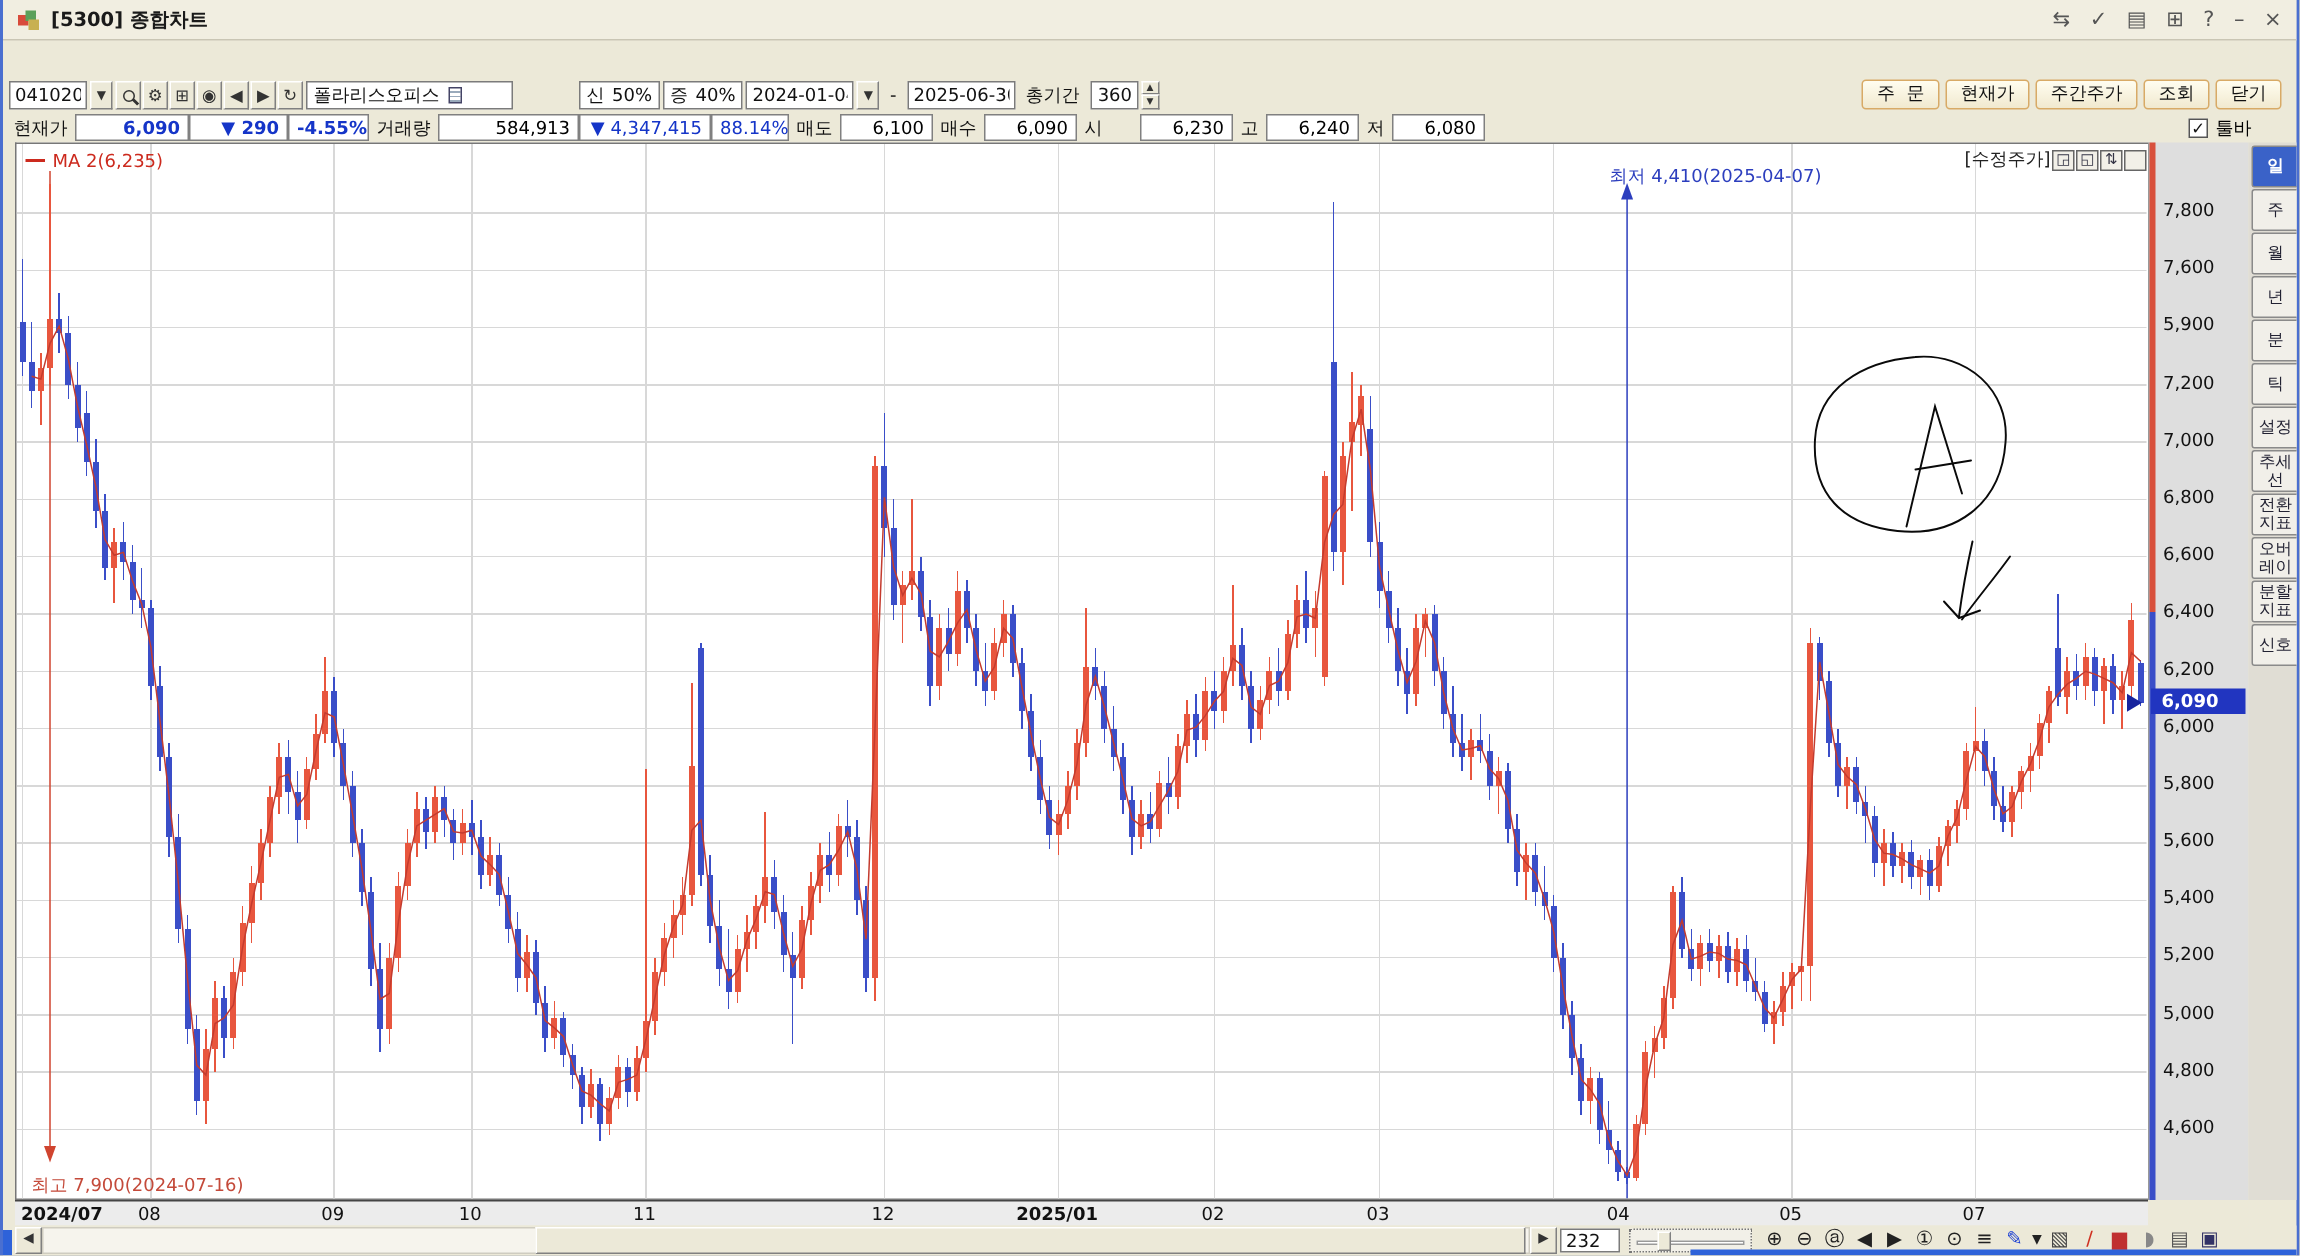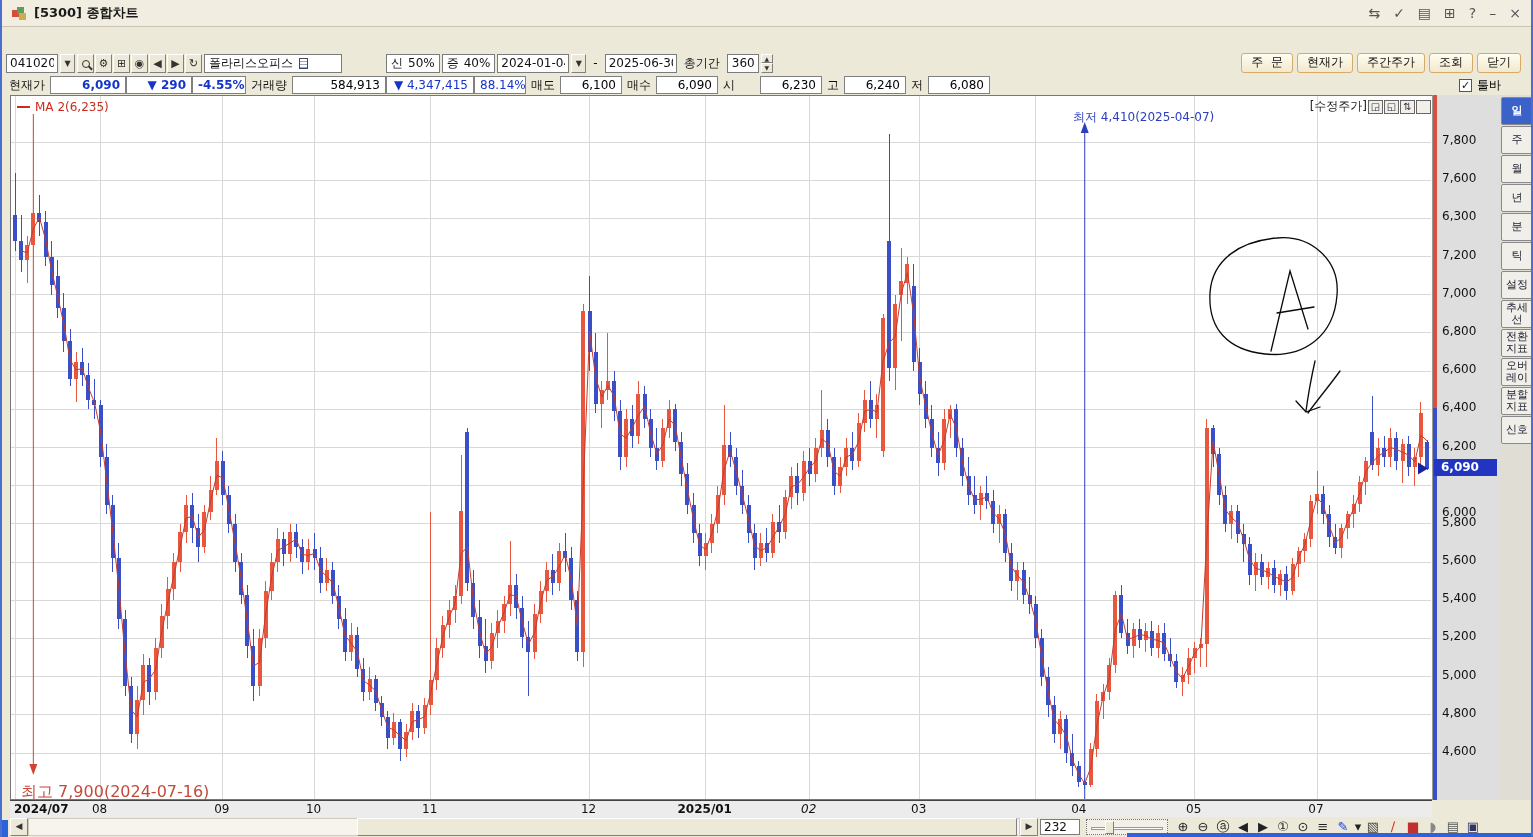--- a/index.html
+++ b/index.html
@@ -36,21 +36,21 @@
 .row3{position:absolute;left:0;top:75px;height:20px;right:0;display:flex;align-items:center;padding-left:2px;font-size:12px}
 .lbl{padding:0 5px;color:#111;white-space:nowrap}
 .cell{height:18px;background:#fff;border:1px solid #808080;text-align:right;padding:0 5px;line-height:16px;white-space:nowrap}
 .tbcheck{margin-left:auto;margin-right:30px;display:flex;gap:5px;align-items:center;font-size:12px}
 .cb{width:13px;height:13px;background:#fff;border:1px solid #555;font-size:11px;line-height:11px;text-align:center;color:#111}
 .chart{position:absolute;left:8px;top:95px;width:1422px;height:705px;background:#fff;border:1px solid #777;border-right:none}
 .malegend{position:absolute;left:6px;top:4px;color:#cc2a1e;font-size:12px;display:flex;align-items:center;gap:5px;white-space:nowrap}
 .madash{width:13px;height:2px;background:#cc2a1e}
 .adj{position:absolute;right:1px;top:2px;display:flex;align-items:center;font-size:12px;color:#222}
 .adjico{width:15px;height:14px;border:1px solid #666;background:#f2f0e8;font-size:10px;line-height:12px;text-align:center;margin-left:1px;color:#334}
-.hilab{position:absolute;left:10px;top:686px;color:#c44a3a;font-size:16px;white-space:nowrap}
+.hilab{position:absolute;left:10px;top:686px;color:#c44a3a;font-size:12px;white-space:nowrap}
 .lolab{position:absolute;left:1062px;top:13px;color:#2c3ebe;font-size:12px;white-space:nowrap}
 .yaxis{position:absolute;left:1430px;top:95px;width:67px;height:705px;background:#dedede;border-left:1px solid #999;font-size:12px}
 .ylab{position:absolute;left:9px;color:#111;white-space:nowrap}
 .strip{position:absolute;left:0;width:4px}
 .curbox{position:absolute;left:1px;right:2px;height:17px;background:#2135c0;color:#fff;font-weight:bold;padding-left:7px;line-height:17px;font-size:12px}
 .sidebar{position:absolute;left:1497px;top:95px;width:36px;height:705px;background:#e0ddd4;padding-top:2px}
 .sbtn{width:32px;margin:0 auto 1px;background:#f1efe9;border:1px solid #8a8a8a;border-radius:2px;font-size:11px;text-align:center;color:#223;height:28px;display:flex;align-items:center;justify-content:center;flex-direction:column;line-height:12px}
 .sbtn.sel{background:#3a62c8;color:#fff;font-weight:bold}
 .xaxis{position:absolute;left:8px;top:800px;width:1422px;height:17px;background:#ececec;border-top:1px solid #444;font-size:12px;color:#111}
 .xlab{position:absolute;top:1px;transform:translateX(-50%);white-space:nowrap}
@@ -688,28 +688,28 @@
     <div class="hilab">최고 7,900(2024-07-16)</div>
     <div class="lolab">최저 4,410(2025-04-07)</div>
   </div>
 
   <div class="yaxis" id="yaxis">
     <div class="strip" id="strip-red" style="top: 0px; background: rgb(216, 80, 60); height: 313.316px;"></div>
     <div class="strip" id="strip-blue" style="background: rgb(58, 78, 200); top: 313.316px; height: 391.684px;"></div>
     <div class="curbox" id="curbox" style="top: 363.507px;">6,090</div>
   <div class="ylab" style="top: 38px;">7,800</div>
       <div class="ylab" style="top: 76.188px;">7,600</div>
-      <div class="ylab" style="top: 114.376px;">6,300</div>
+      <div class="ylab" style="top: 114.376px;">5,900</div>
       <div class="ylab" style="top: 152.564px;">7,200</div>
       <div class="ylab" style="top: 190.752px;">7,000</div>
       <div class="ylab" style="top: 228.94px;">6,800</div>
       <div class="ylab" style="top: 267.128px;">6,600</div>
       <div class="ylab" style="top: 305.316px;">6,400</div>
       <div class="ylab" style="top: 343.504px;">6,200</div>
-      <div class="ylab" style="top: 381.692px; margin-top: 28px;">6,000</div>
+      <div class="ylab" style="top: 381.692px;">6,000</div>
       <div class="ylab" style="top: 419.88px;">5,800</div>
       <div class="ylab" style="top: 458.068px;">5,600</div>
       <div class="ylab" style="top: 496.256px;">5,400</div>
       <div class="ylab" style="top: 534.444px;">5,200</div>
       <div class="ylab" style="top: 572.632px;">5,000</div>
       <div class="ylab" style="top: 610.82px;">4,800</div>
       <div class="ylab" style="top: 649.008px;">4,600</div>
     </div>
 
   <div class="sidebar" id="sidebar">
@@ -756,21 +756,21 @@
     </div>
 
   <div class="xaxis" id="xaxis">
       <div class="xlab bold first" style="left: 4px;">2024/07</div>
       <div class="xlab" style="left: 89.5778px;">08</div>
       <div class="xlab" style="left: 211.832px;">09</div>
       <div class="xlab" style="left: 303.522px;">10</div>
       <div class="xlab" style="left: 419.664px;">11</div>
       <div class="xlab" style="left: 578.594px;">12</div>
       <div class="xlab bold" style="left: 694.735px;">2025/01</div>
-      <div class="xlab" style="left: 798.651px; font-style: italic;">02</div>
+      <div class="xlab" style="left: 798.651px;">02</div>
       <div class="xlab" style="left: 908.68px;">03</div>
       <div class="xlab" style="left: 1024.82px; margin-left: 44px;">04</div>
       <div class="xlab" style="left: 1183.75px;">05</div>
       <div class="xlab" style="left: 1306.01px;">07</div>
     </div>
 
   <div class="bbar"></div>
   <span class="sarrow" style="left:8px">◀</span>
   <span class="strough"></span>
   <span class="sthumb"></span>

